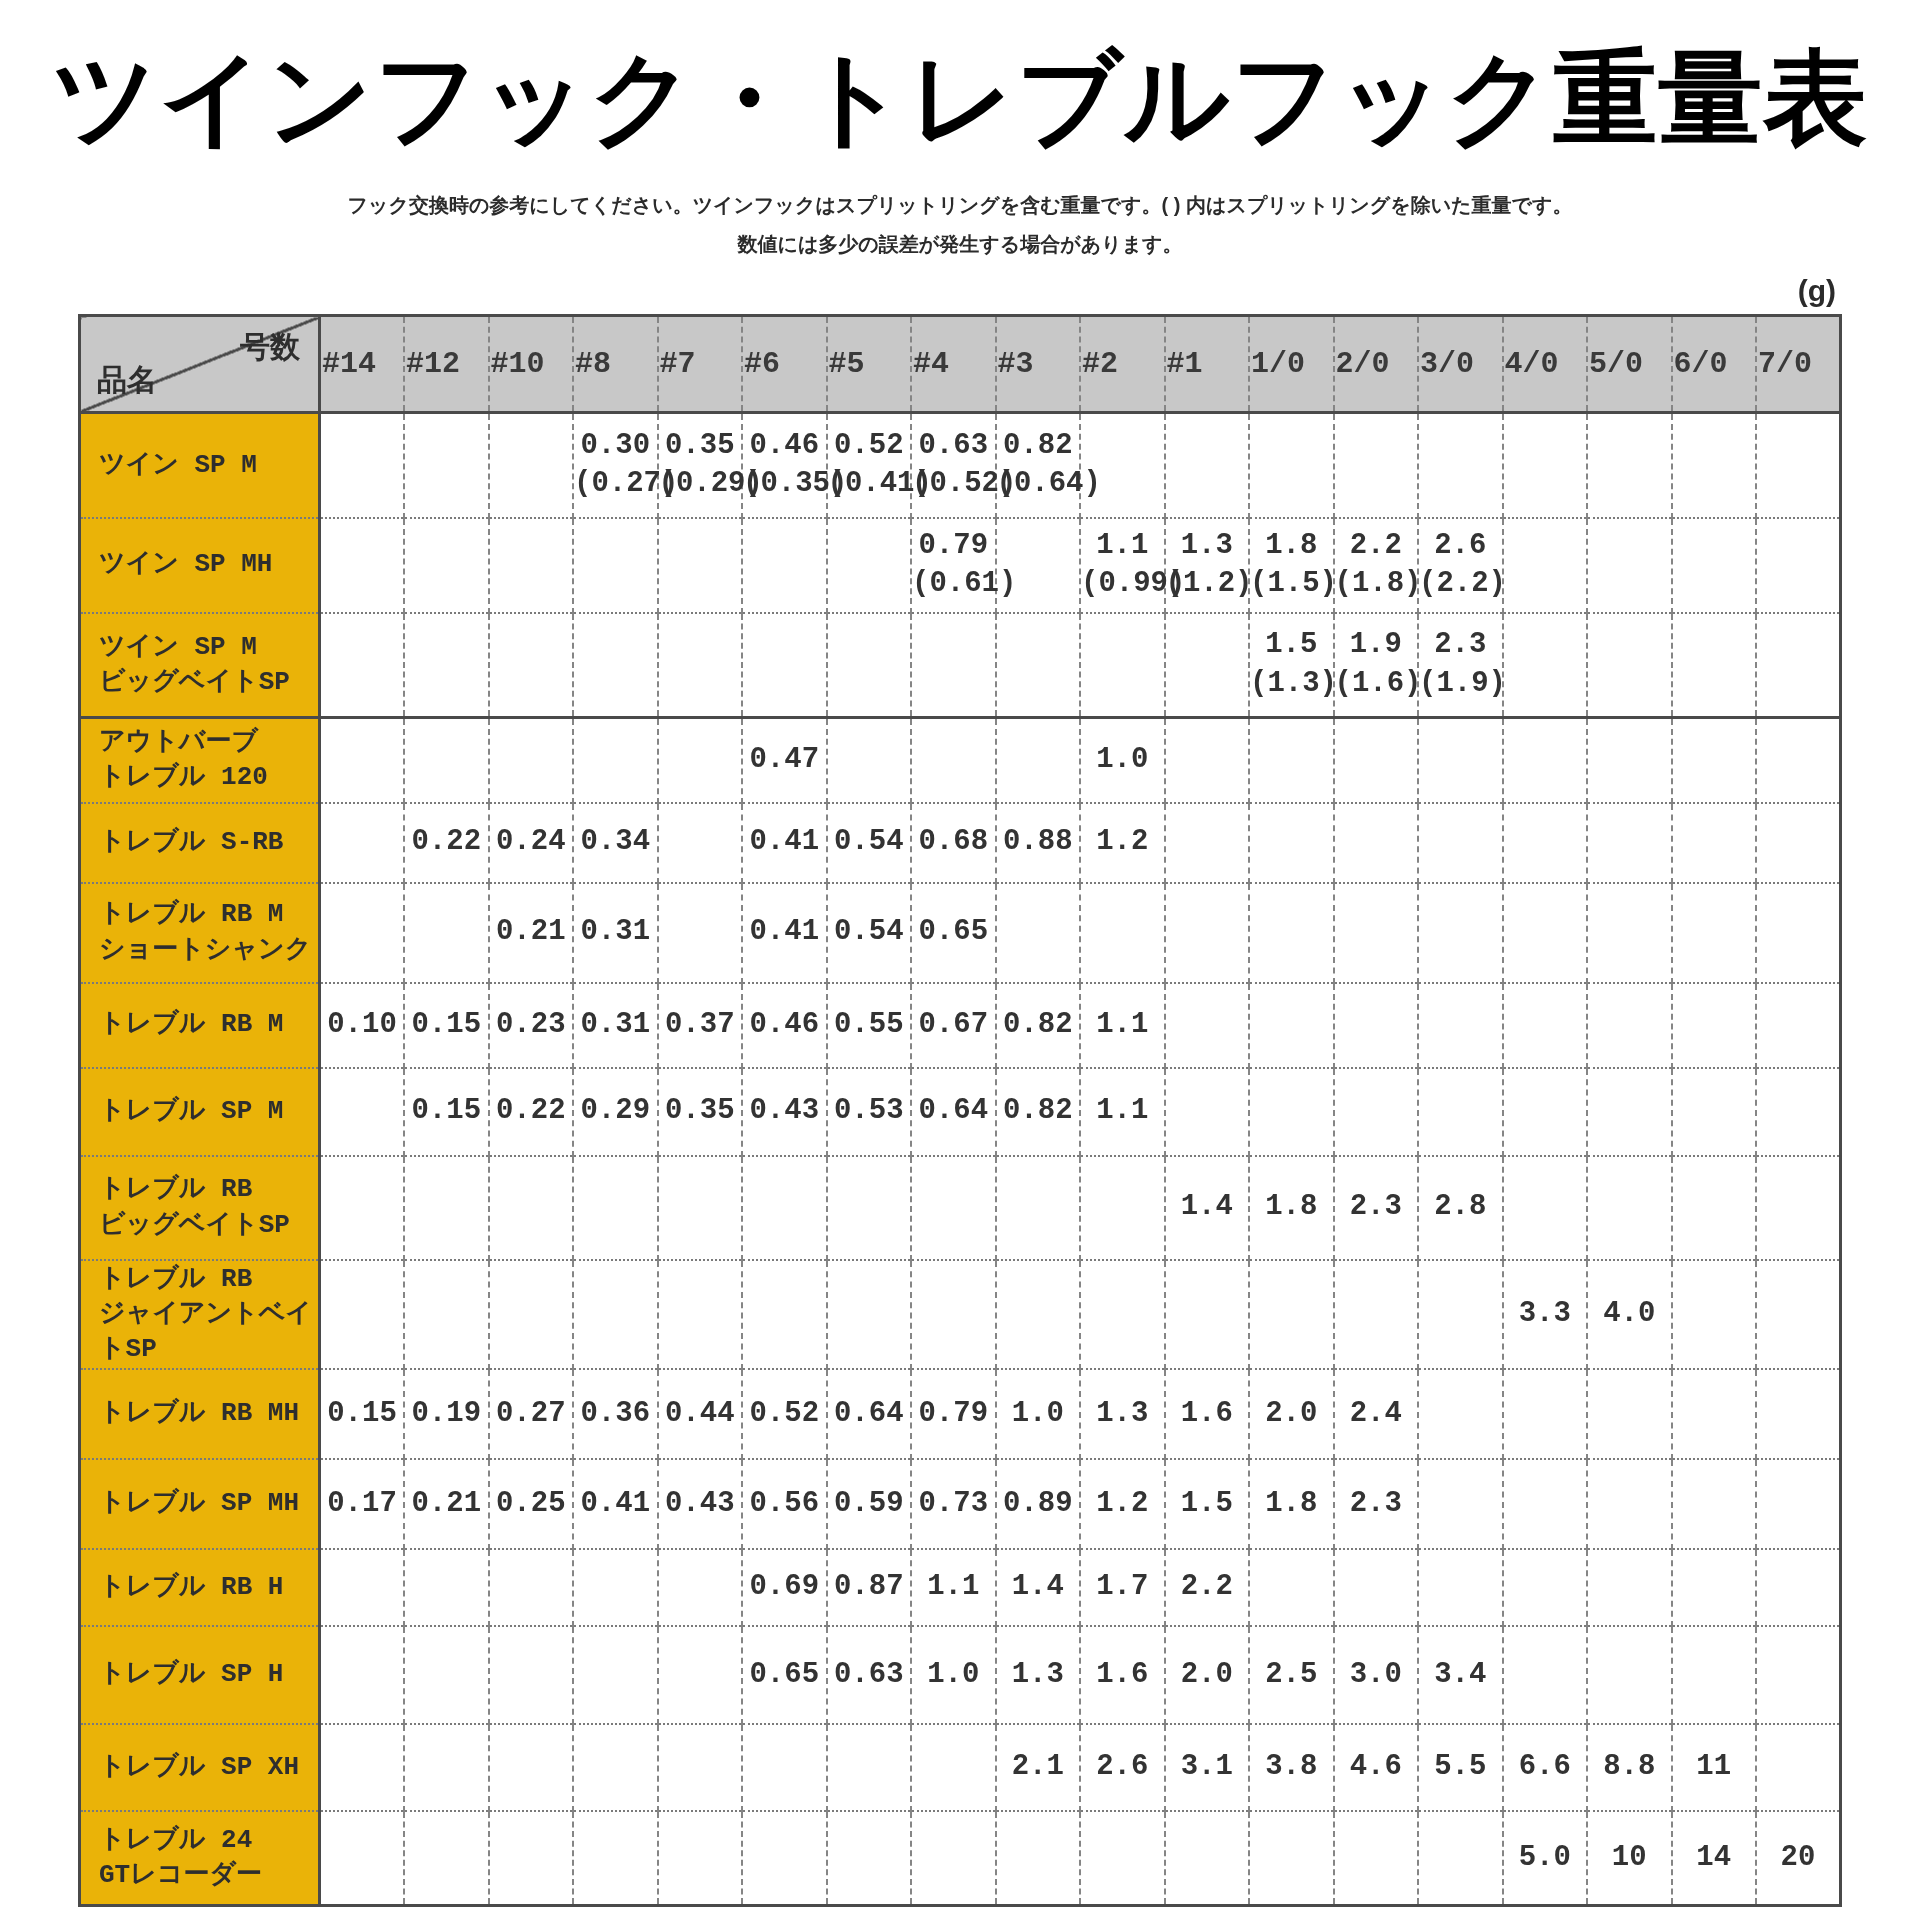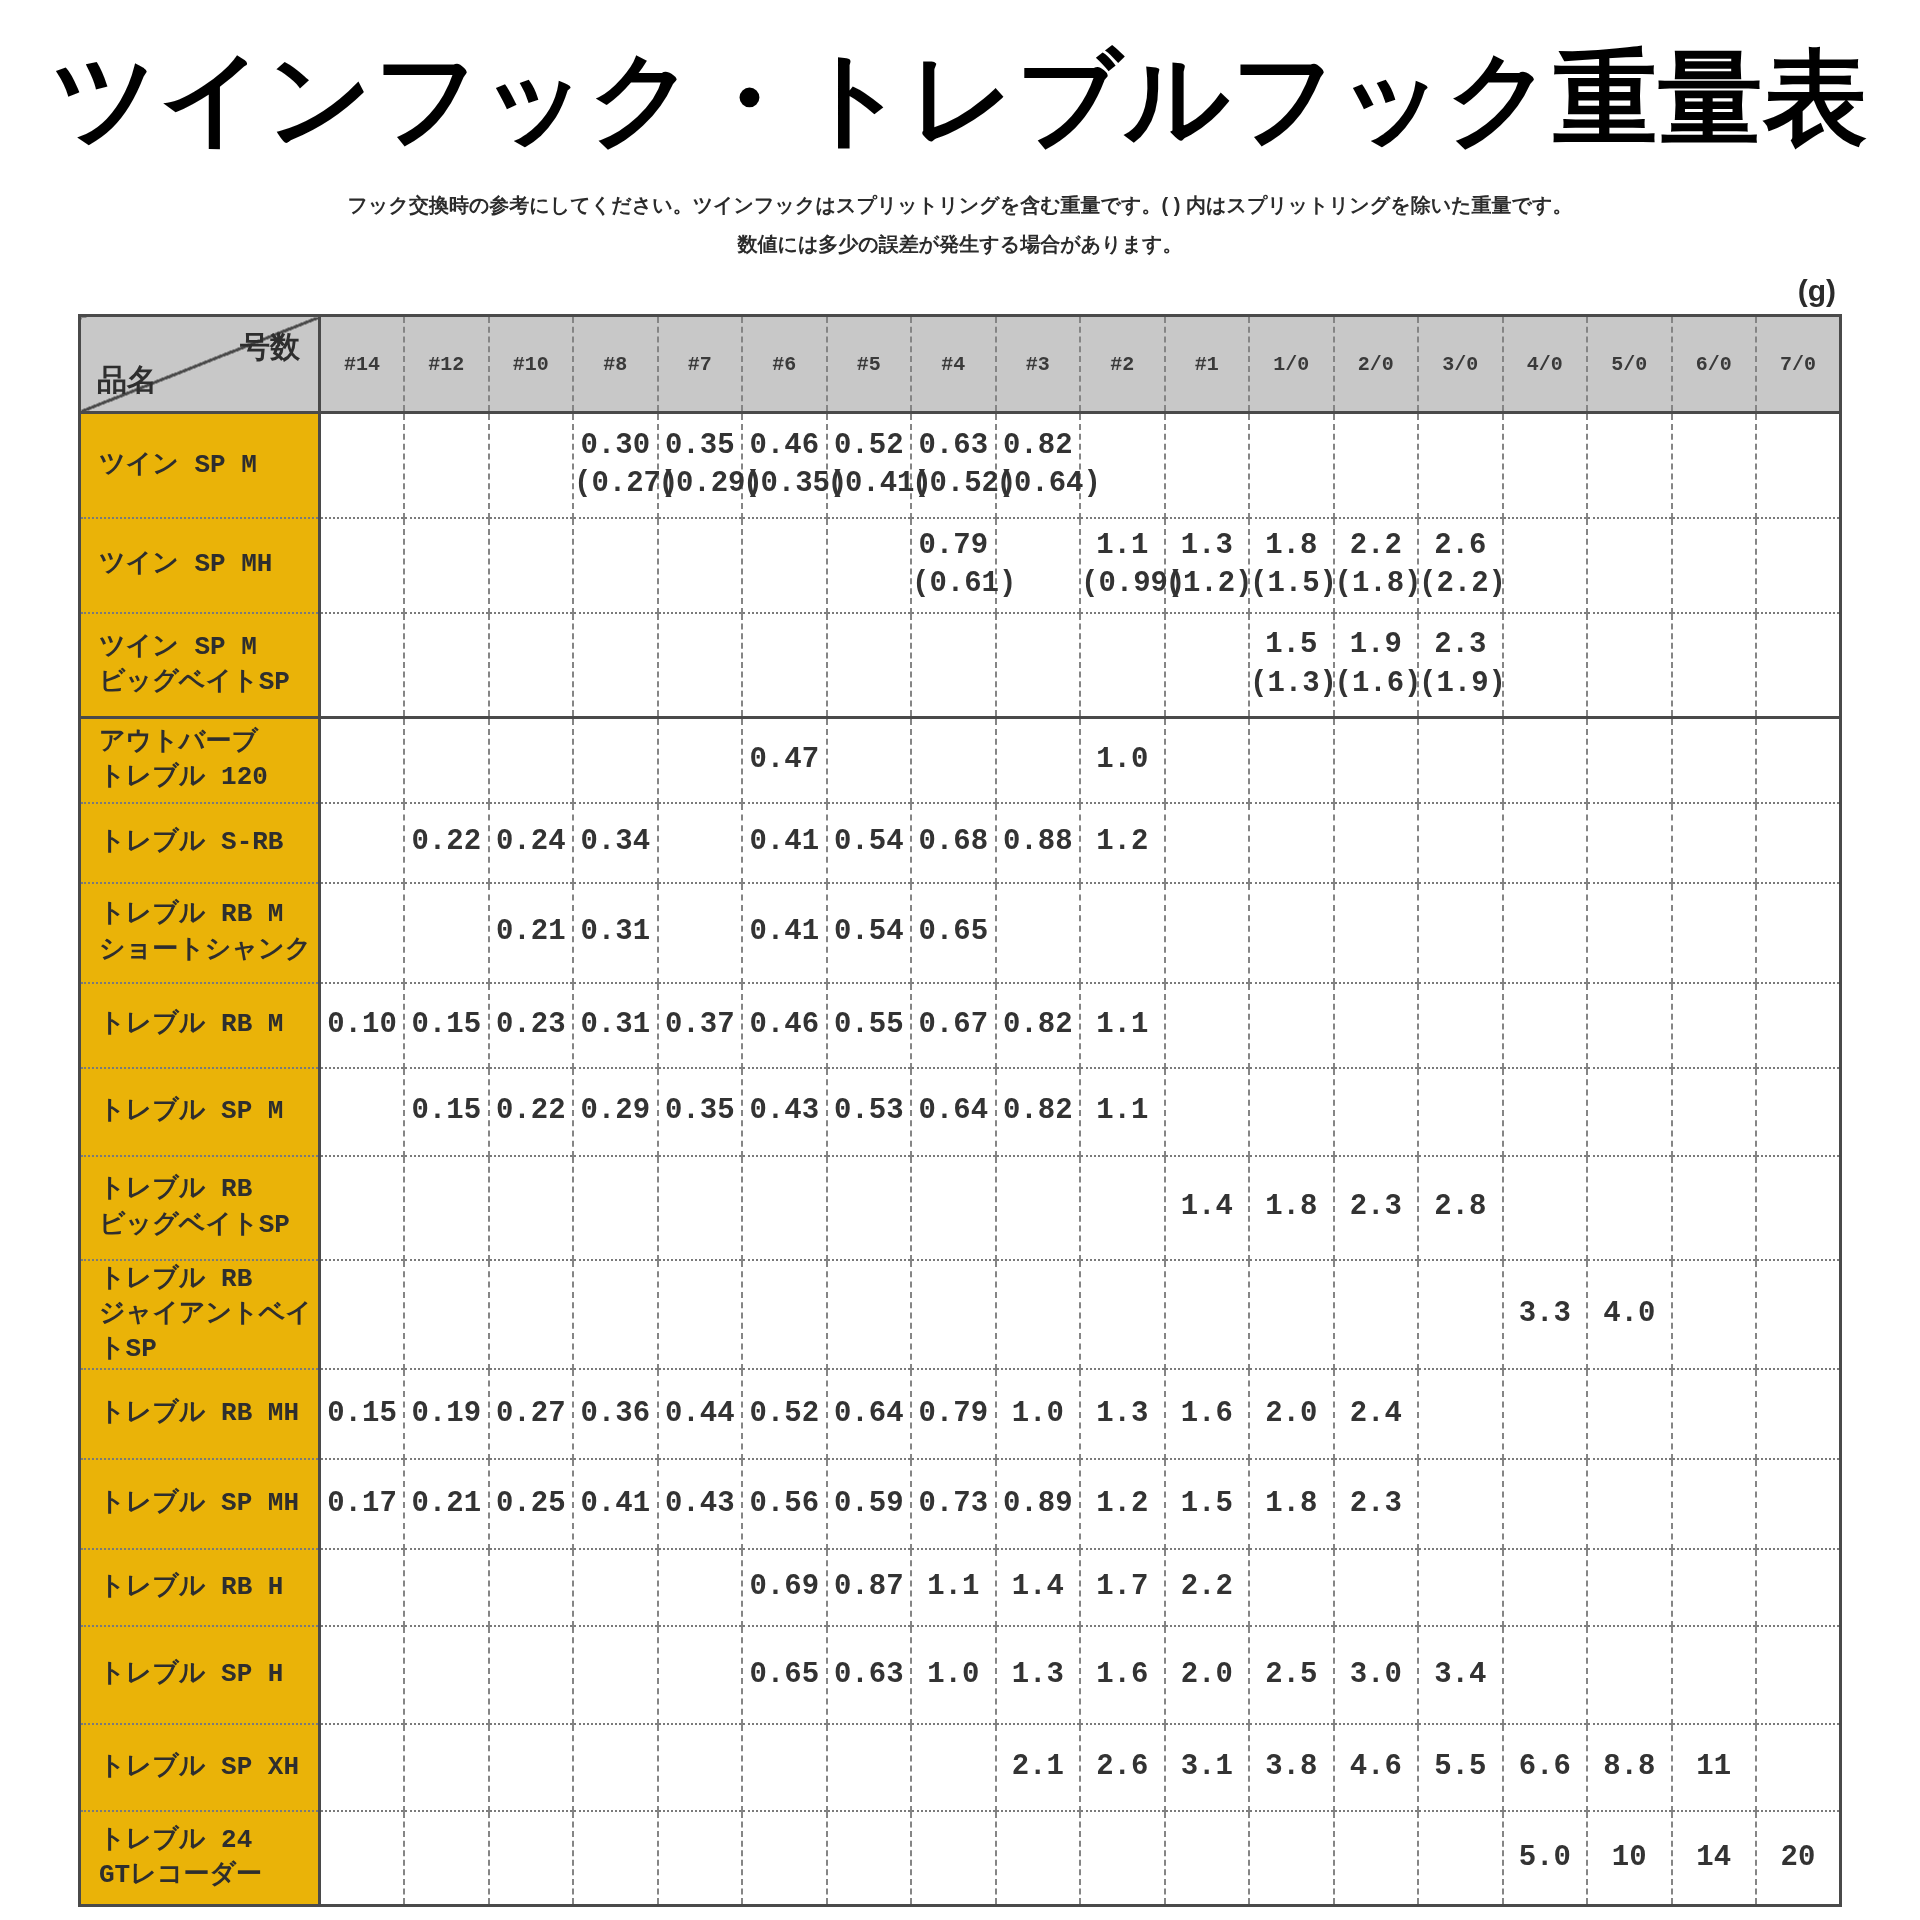--- a/index.html
+++ b/index.html
@@ -39,25 +39,25 @@
     table-layout: fixed;
     width: 1764px;
     border: 3px solid #4a4a4a;
     font-family: Liberation Mono, monospace;
   }
   col.name-col { width: 240px; }
   thead tr { height: 97px; }
   thead th { border-bottom: 3px solid #4a4a4a; }
   th.col-h {
     background: #c8c8c8;
-    font-size: 20px;
+    font-size: 30px;
     font-weight: bold;
     color: #3a3a3a;
     border-left: 2px dashed #858585;
-    text-align: center;
+    text-align: left;
   }
   th.corner {
     position: relative;
     border-right: 3px solid #4a4a4a;
     background:
       linear-gradient(to bottom right,
         #c8c8c8 calc(50% - 1.5px),
         #4a4a4a calc(50% - 1.5px),
         #4a4a4a calc(50% + 1.5px),
         #c8c8c8 calc(50% + 1.5px));

